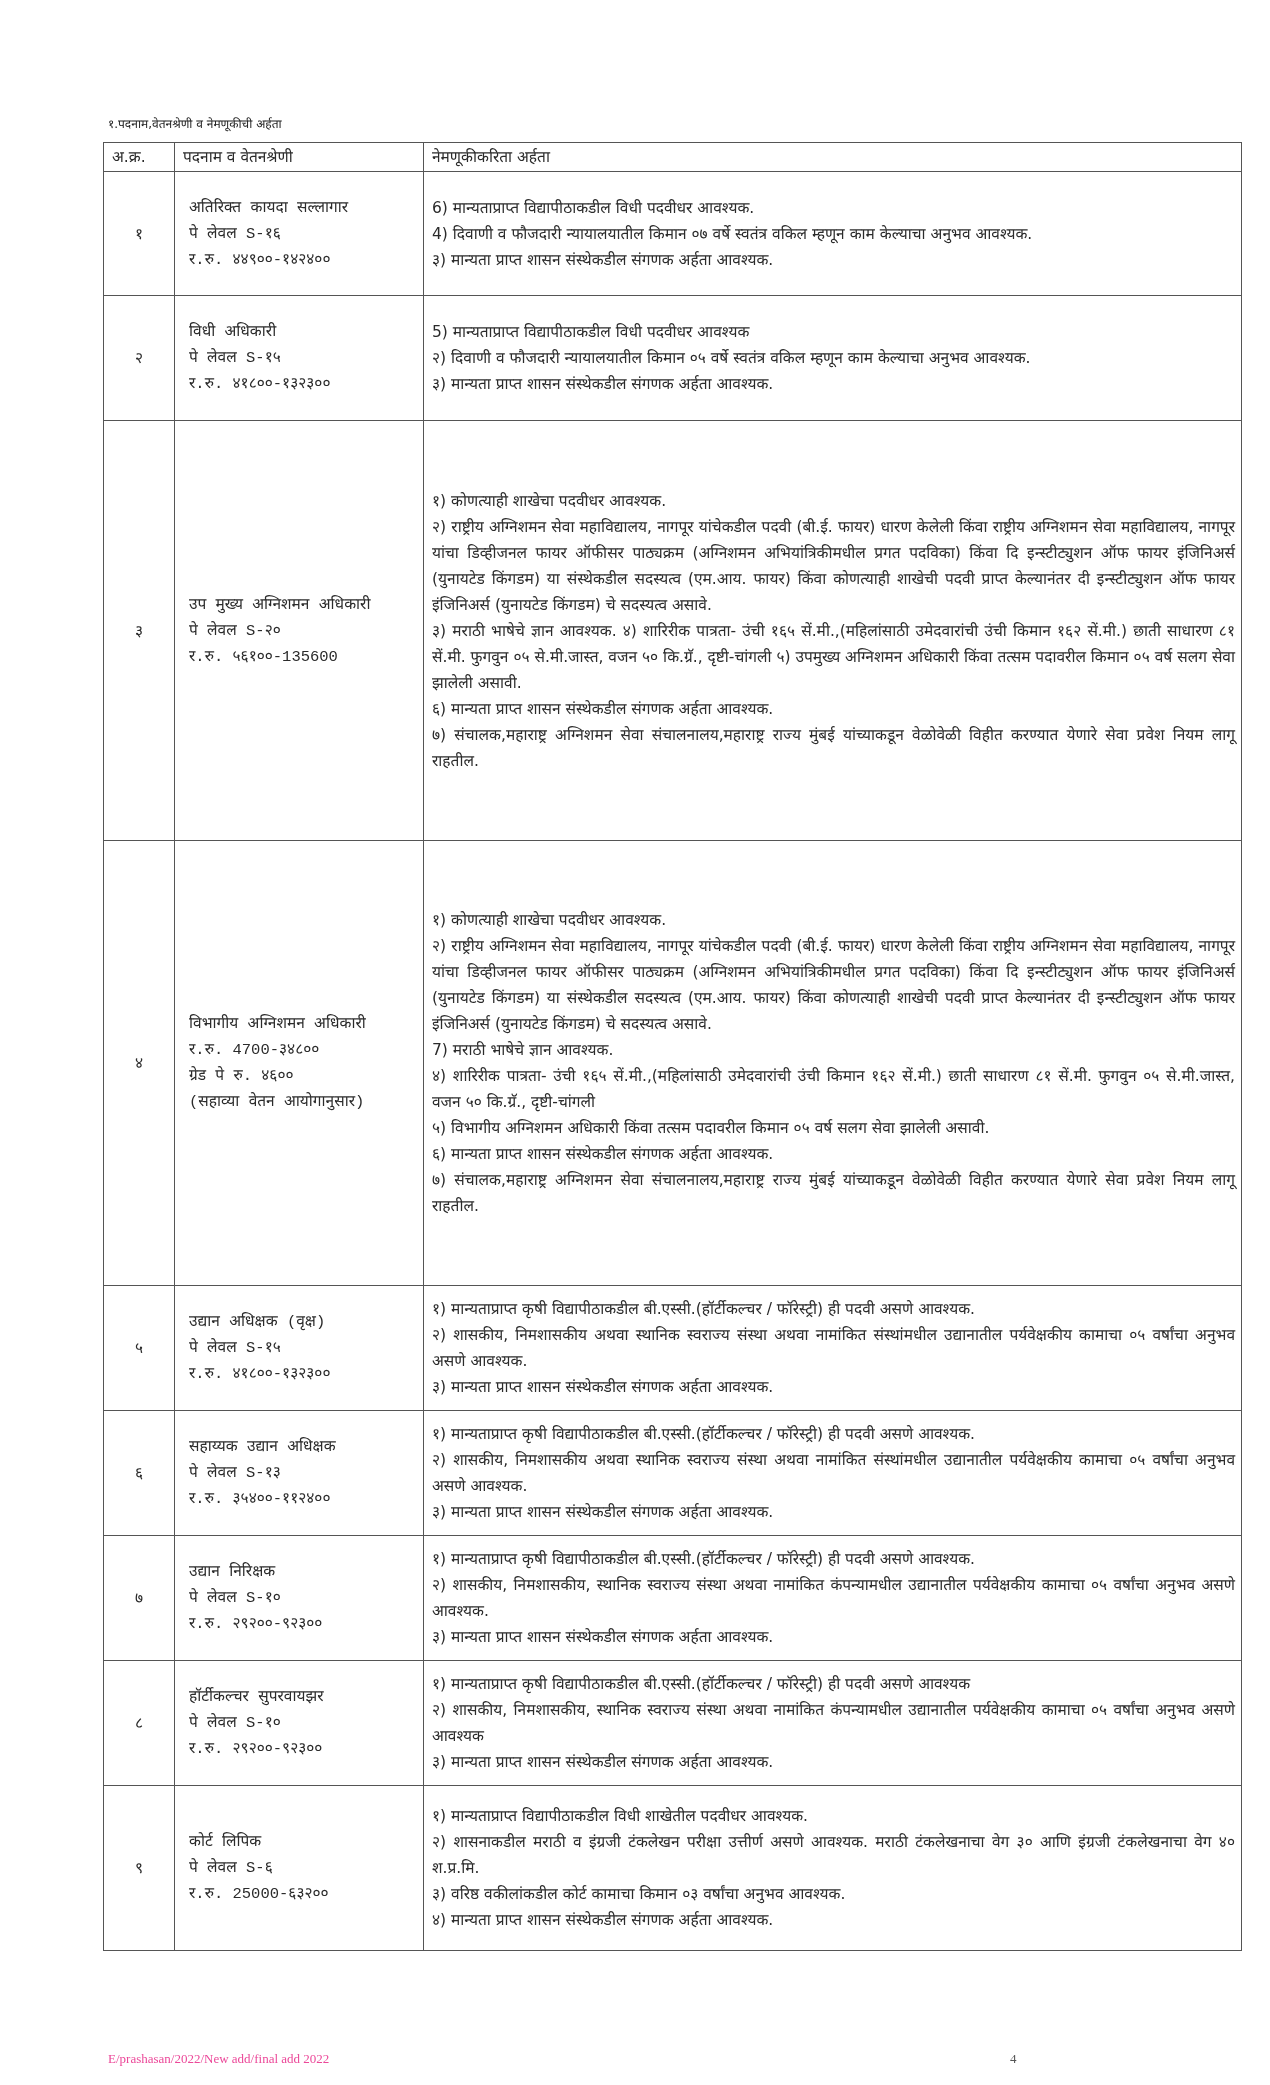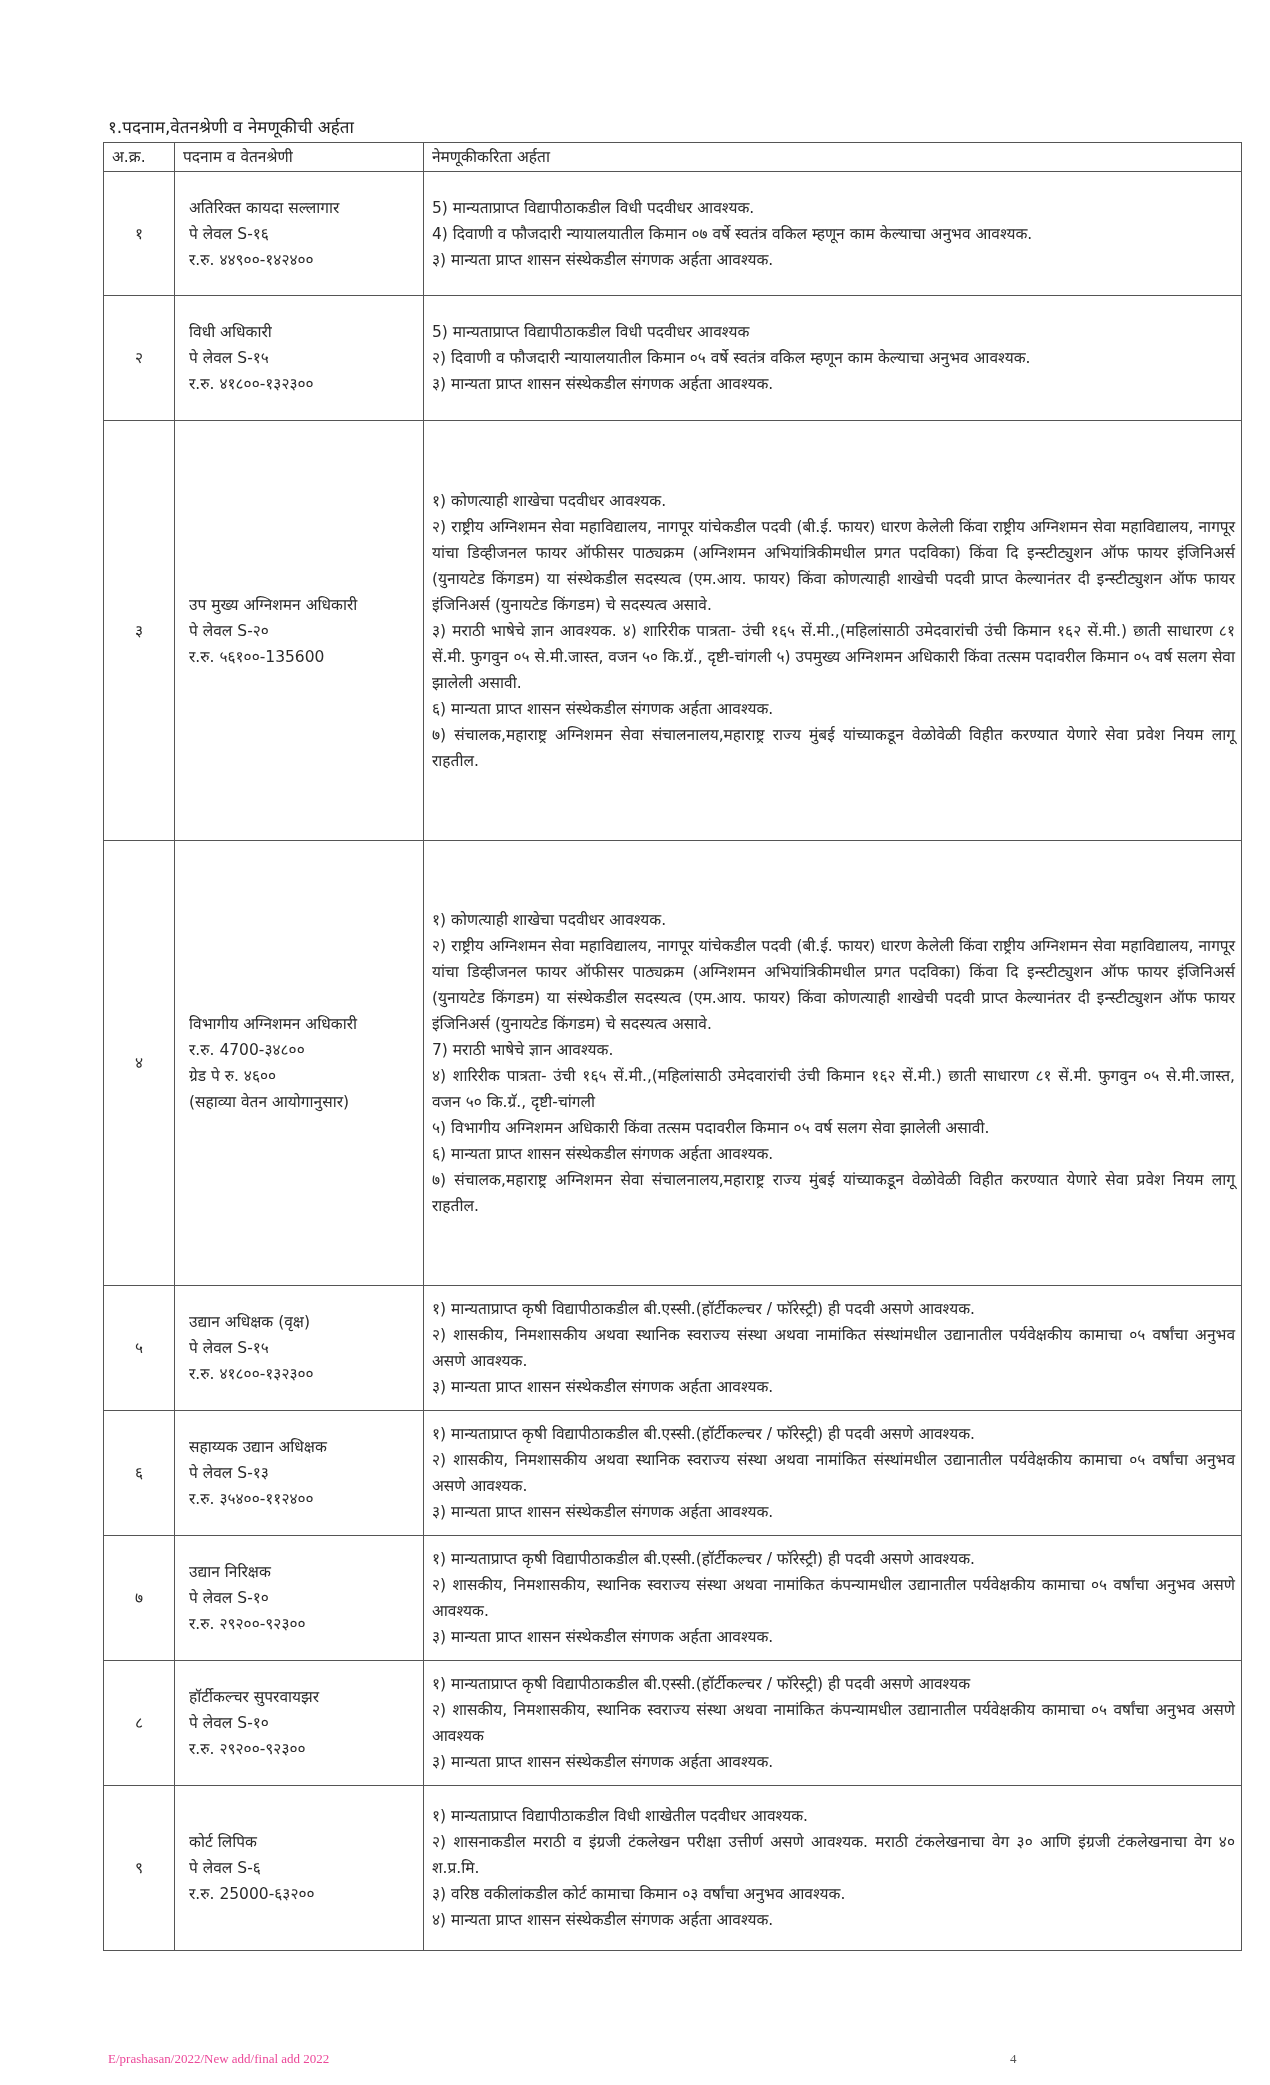--- a/index.html
+++ b/index.html
@@ -2,39 +2,39 @@
 <html><head>
 <meta charset="utf-8">
 <style>
   html, body { margin: 0; padding: 0; background: #ffffff; }
   body {
     width: 1270px; height: 2085px; position: relative; overflow: hidden;
     font-family: "DejaVu Sans", sans-serif; color: #2a2a2a;
   }
   .page-heading {
     position: absolute; left: 108px; top: 115px;
-    font-size: 17px; color: #222;
+    font-size: 12px; color: #222;
   }
   table.posts {
     position: absolute; left: 103px; top: 142px;
     width: 1139px; border-collapse: collapse;
     table-layout: fixed;
   }
   table.posts td, table.posts th {
     border: 1.3px solid #555;
     vertical-align: middle;
     font-weight: normal;
     font-size: 15.5px;
     line-height: 26px;
     color: #2b2b2b;
   }
   table.posts th { text-align: left; padding: 1px 8px; height: 26px; }
   th.c1, td.c1 { width: 54px; text-align: center; padding: 0; }
   th.c2, td.c2 { width: 232px; }
-  td.c2 { padding: 4px 10px 4px 14px; line-height: 31px; }
+  td.c2 { padding: 4px 10px 4px 14px; line-height: 31px; font-family: Liberation Mono, monospace; }
   td.c3 { padding: 2px 6px 2px 8px; text-align: justify; }
   .qual { display: block; }
   .footer-path {
     position: absolute; left: 108px; top: 2051px;
     font-family: "Liberation Serif", serif; font-size: 13px; color: #ec4899;
   }
   .footer-page {
     position: absolute; left: 1010px; top: 2051px;
     font-family: "Liberation Serif", serif; font-size: 13px; color: #555;
   }
@@ -54,21 +54,21 @@
   </thead>
   <tbody id="rows">
       <tr style="height: 124px;">
         <td class="c1">१</td>
         <td class="c2">
           <div>अतिरिक्त कायदा सल्लागार</div>
           <div>पे लेवल S-१६</div>
           <div>र.रु. ४४९००-१४२४००</div>
         </td>
         <td class="c3">
-          <span class="qual">5) मान्यताप्राप्त विद्यापीठाकडील विधी पदवीधर आवश्यक.</span>
+          <span class="qual">6) मान्यताप्राप्त विद्यापीठाकडील विधी पदवीधर आवश्यक.</span>
           <span class="qual">4) दिवाणी व फौजदारी न्यायालयातील किमान ०७ वर्षे स्वतंत्र वकिल म्हणून काम केल्याचा अनुभव आवश्यक.</span>
           <span class="qual">३) मान्यता प्राप्त शासन संस्थेकडील संगणक अर्हता आवश्यक.</span>
         </td>
       </tr>
       <tr style="height: 125px;">
         <td class="c1">२</td>
         <td class="c2">
           <div>विधी अधिकारी</div>
           <div>पे लेवल S-१५</div>
           <div>र.रु. ४१८००-१३२३००</div>

